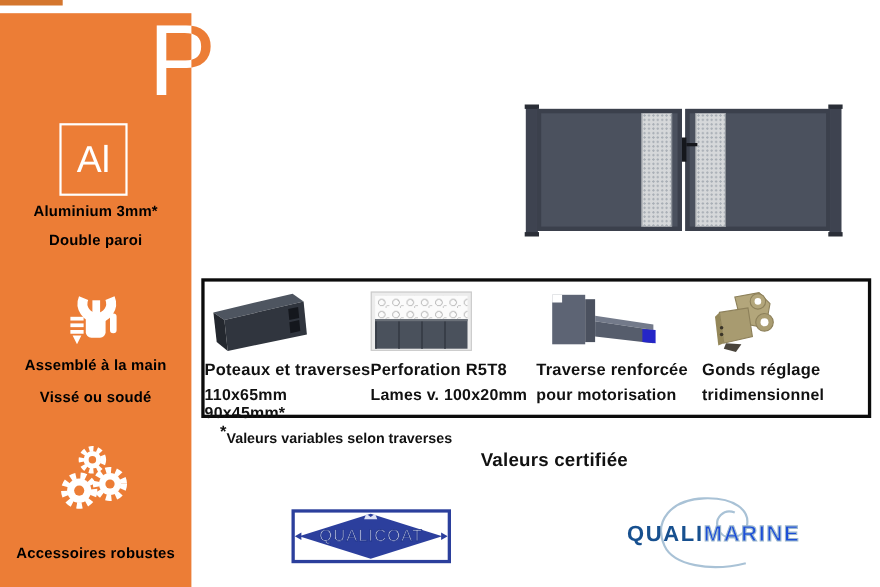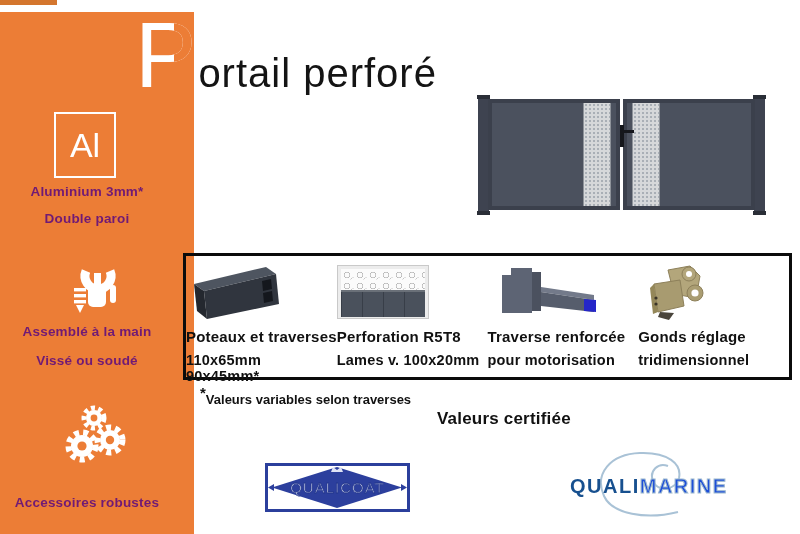--- a/index.html
+++ b/index.html
@@ -3,22 +3,22 @@
 <meta charset="utf-8">
 <style>
   html,body{margin:0;padding:0;background:#ffffff;}
   .page{position:relative;width:800px;height:534px;background:#ffffff;overflow:hidden;
         font-family:"Liberation Sans",sans-serif;color:#111;}
 
   
   .top-accent{position:absolute;left:0;top:0;width:57px;height:5px;background:#d4762e;}
 
   
-  .sidebar{position:absolute;left:0;top:12px;width:174px;height:522px;background:#ec7d36;padding-left:20px;}
-  .sidebar .txt{position:absolute;left:0;width:174px;text-align:center;color:#701a75;
+  .sidebar{position:absolute;left:0;top:12px;width:174px;height:522px;background:#ec7d36;}
+  .sidebar .txt{position:absolute;left:0;width:174px;text-align:center;color:#000000;
                 font-size:13.5px;font-weight:700;letter-spacing:.2px;}
   .al-box{position:absolute;left:54px;top:100px;width:58px;height:62px;border:2px solid #ffffff;
           display:flex;align-items:center;justify-content:center;}
   .al-box span{color:#ffffff;font-size:34px;font-weight:400;}
   .side-icon{position:absolute;left:50%;transform:translateX(-50%);}
 
   
   .title{position:absolute;left:135px;top:18px;display:flex;align-items:baseline;white-space:nowrap;}
   .p-wrap{position:relative;display:inline-block;}
   .big-p{display:inline-block;font-size:92px;line-height:.82;font-weight:400;color:#ffffff;}
@@ -123,21 +123,20 @@
       </g>
     </svg>
     <div class="txt" style="top:483px;">Accessoires robustes</div>
   </div>
 
   <div class="title">
     <span class="p-wrap">
       <span class="big-p">P</span>
       <span class="big-p orange-part" aria-hidden="true">P</span>
     </span>
-    <span class="title-rest">ortail perforé</span>
   </div>
 
   <div class="gate">
     <div class="post left">
       <div class="cap top"></div>
         <div class="cap bot"></div>
     </div>
     <div class="post right">
       <div class="cap top"></div>
         <div class="cap bot"></div>

